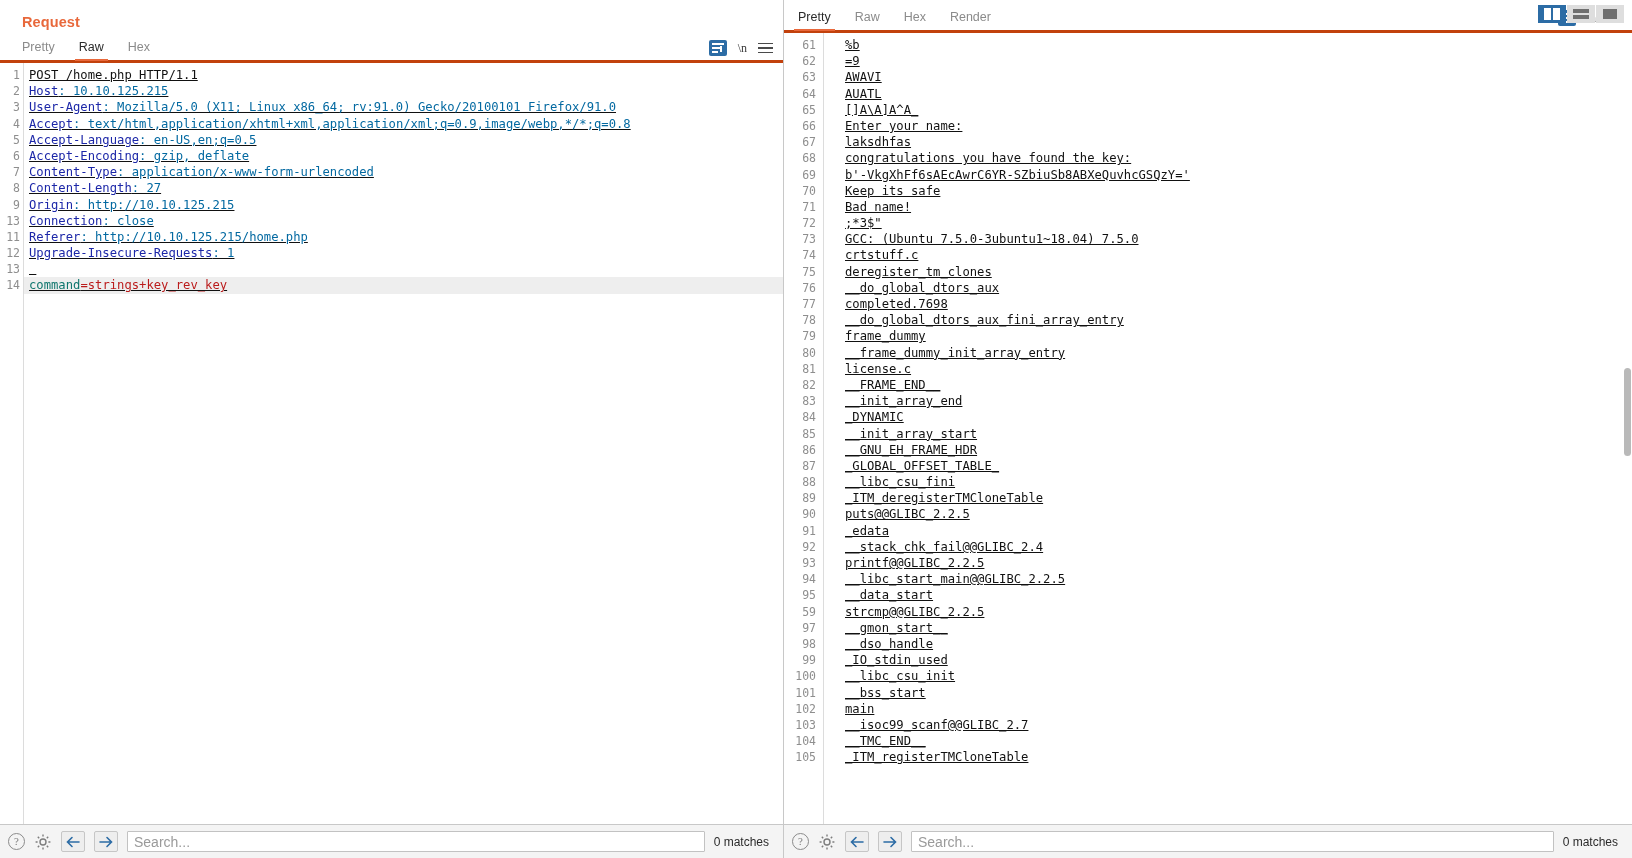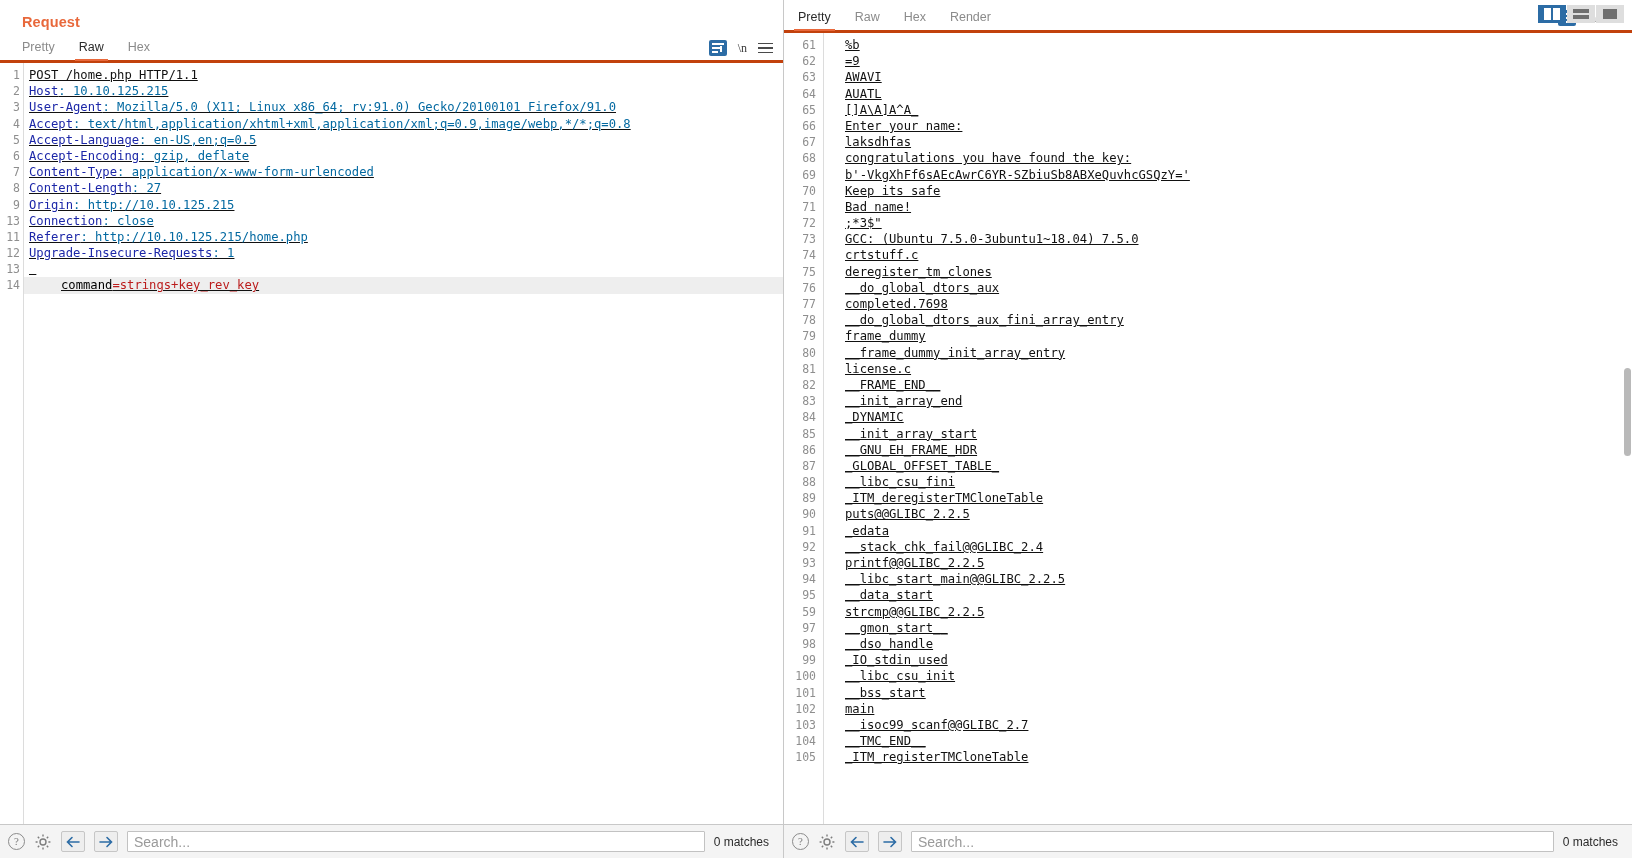--- a/index.html
+++ b/index.html
@@ -98,21 +98,21 @@
   .code {
     flex:1; padding-top: 4px; position: relative;
     font-family:"DejaVu Sans Mono", monospace; font-size: 12.2px;
     color:#111; white-space: pre; overflow: hidden;
   }
   .code .ln { height: 16.2px; line-height: 16.2px; padding-left: 5px; text-decoration: underline; }
   .pane-right .code .ln { padding-left: 21px; }
   .code .ln.hl { background:#eeeeee; width: 100%; }
   .hdr-name { color: #1c27a8; }
   .hdr-val  { color: #0369a1; }
-  .body-key { color: #000000; margin-left: 32px; }
+  .body-key { color: #0f766e; }
   .body-val { color: #bb1c1c; }
 
   
   .vscroll {
     position:absolute; right:1px; top:335px; width:7px; height:88px;
     background:#b9b9b9; border-radius:4px;
   }
 
   
   .statusbar {

